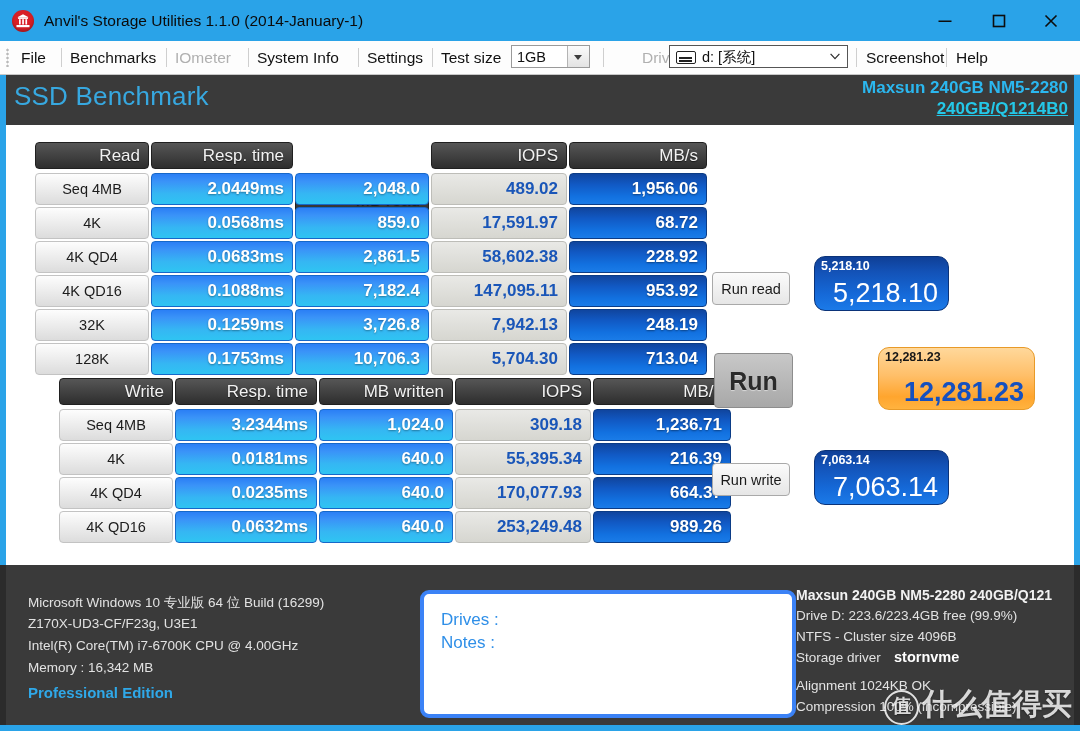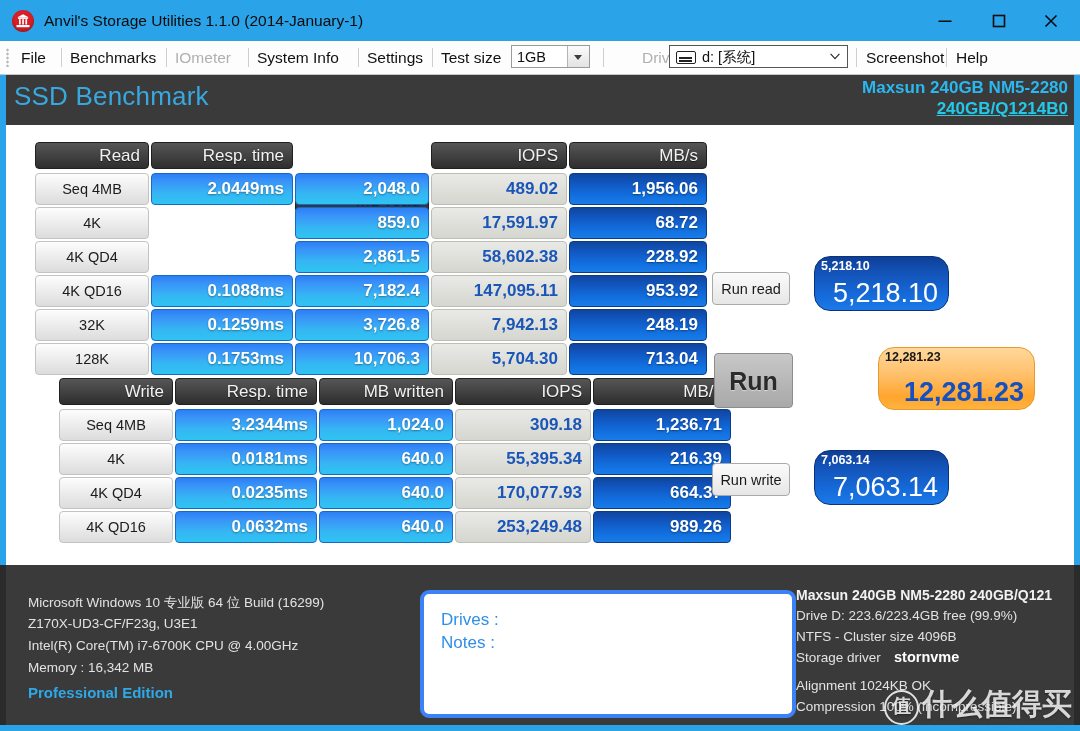--- a/index.html
+++ b/index.html
@@ -154,21 +154,21 @@
     font-size:14.5px;text-align:center;cursor:pointer;
   }
   .runbtn.big{
     background:linear-gradient(#c8c8c8,#a8a8a8);
     border:1px solid #8d8d8d;font-size:25px;font-weight:bold;color:#2b2b2b;
     text-shadow:0 1px 1px rgba(255,255,255,.5);
   }
   .runbtn span{position:absolute;left:0;right:0;top:50%;transform:translateY(-50%);}
 
   .score{
-    position:absolute;box-sizing:border-box;border-radius:16px;overflow:hidden;
+    position:absolute;box-sizing:border-box;border-radius:11px;overflow:hidden;
   }
   .score.blue{
     background:linear-gradient(#0f3f96 0%,#1352b7 28%,#1569d8 70%,#1b7ae8 100%);
     border:1px solid #0b3379;
   }
   .score.orange{
     background:linear-gradient(#ffd89b 0%,#ffbf69 45%,#ffa52e 80%,#ffb33f 100%);
     border:1px solid #e89a28;
   }
   .score .small{
@@ -327,31 +327,37 @@
         </div>
         <div class="cell gcell" style="left: 396px; top: 31px; width: 136px; height: 32px;">
           <span>489.02</span>
         </div>
         <div class="cell dcell" style="left: 534px; top: 31px; width: 138px; height: 32px;">
           <span>1,956.06</span>
         </div>
         <div class="cell lcell" style="left: 0px; top: 65px; width: 114px; height: 32px;">
           <span>4K</span>
         </div>
+        <div class="cell bcell" style="left: 116px; top: 65px; width: 142px; height: 32px;">
+          <span>0.0568ms</span>
+        </div>
         <div class="cell bcell" style="left: 260px; top: 65px; width: 134px; height: 32px;">
           <span>859.0</span>
         </div>
         <div class="cell gcell" style="left: 396px; top: 65px; width: 136px; height: 32px;">
           <span>17,591.97</span>
         </div>
         <div class="cell dcell" style="left: 534px; top: 65px; width: 138px; height: 32px;">
           <span>68.72</span>
         </div>
         <div class="cell lcell" style="left: 0px; top: 99px; width: 114px; height: 32px;">
           <span>4K QD4</span>
+        </div>
+        <div class="cell bcell" style="left: 116px; top: 99px; width: 142px; height: 32px;">
+          <span>0.0683ms</span>
         </div>
         <div class="cell bcell" style="left: 260px; top: 99px; width: 134px; height: 32px;">
           <span>2,861.5</span>
         </div>
         <div class="cell gcell" style="left: 396px; top: 99px; width: 136px; height: 32px;">
           <span>58,602.38</span>
         </div>
         <div class="cell dcell" style="left: 534px; top: 99px; width: 138px; height: 32px;">
           <span>228.92</span>
         </div>

